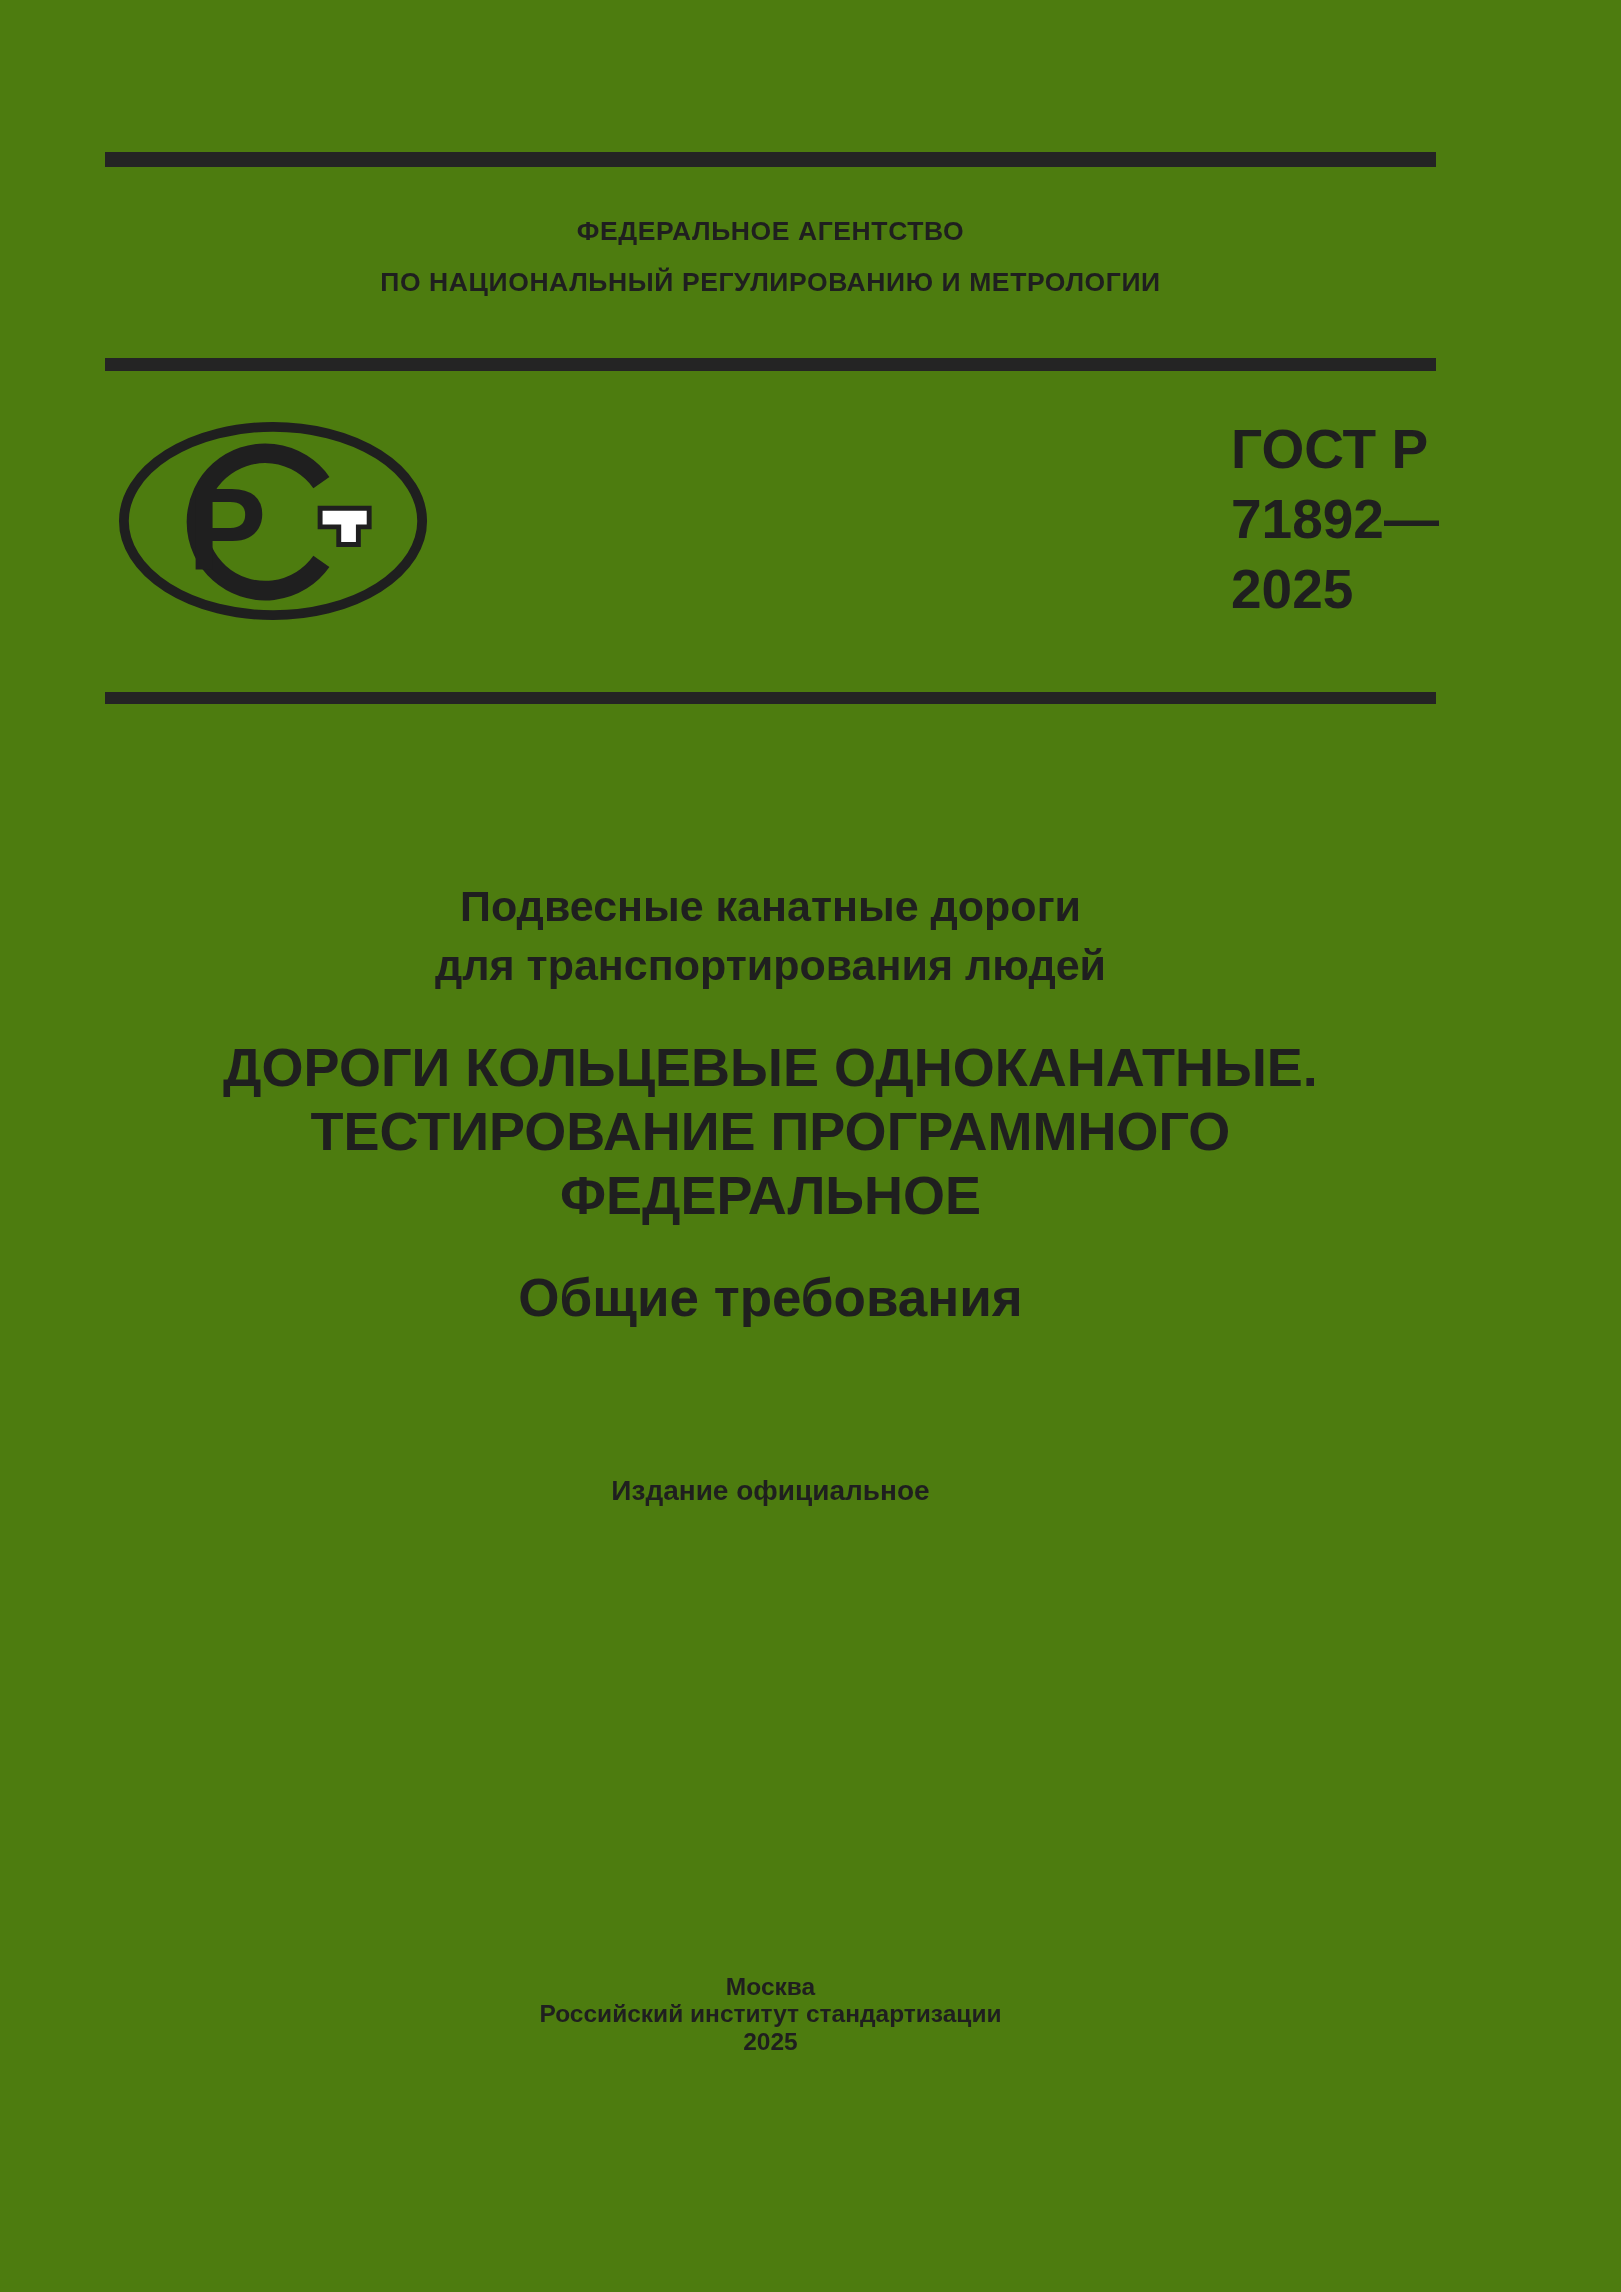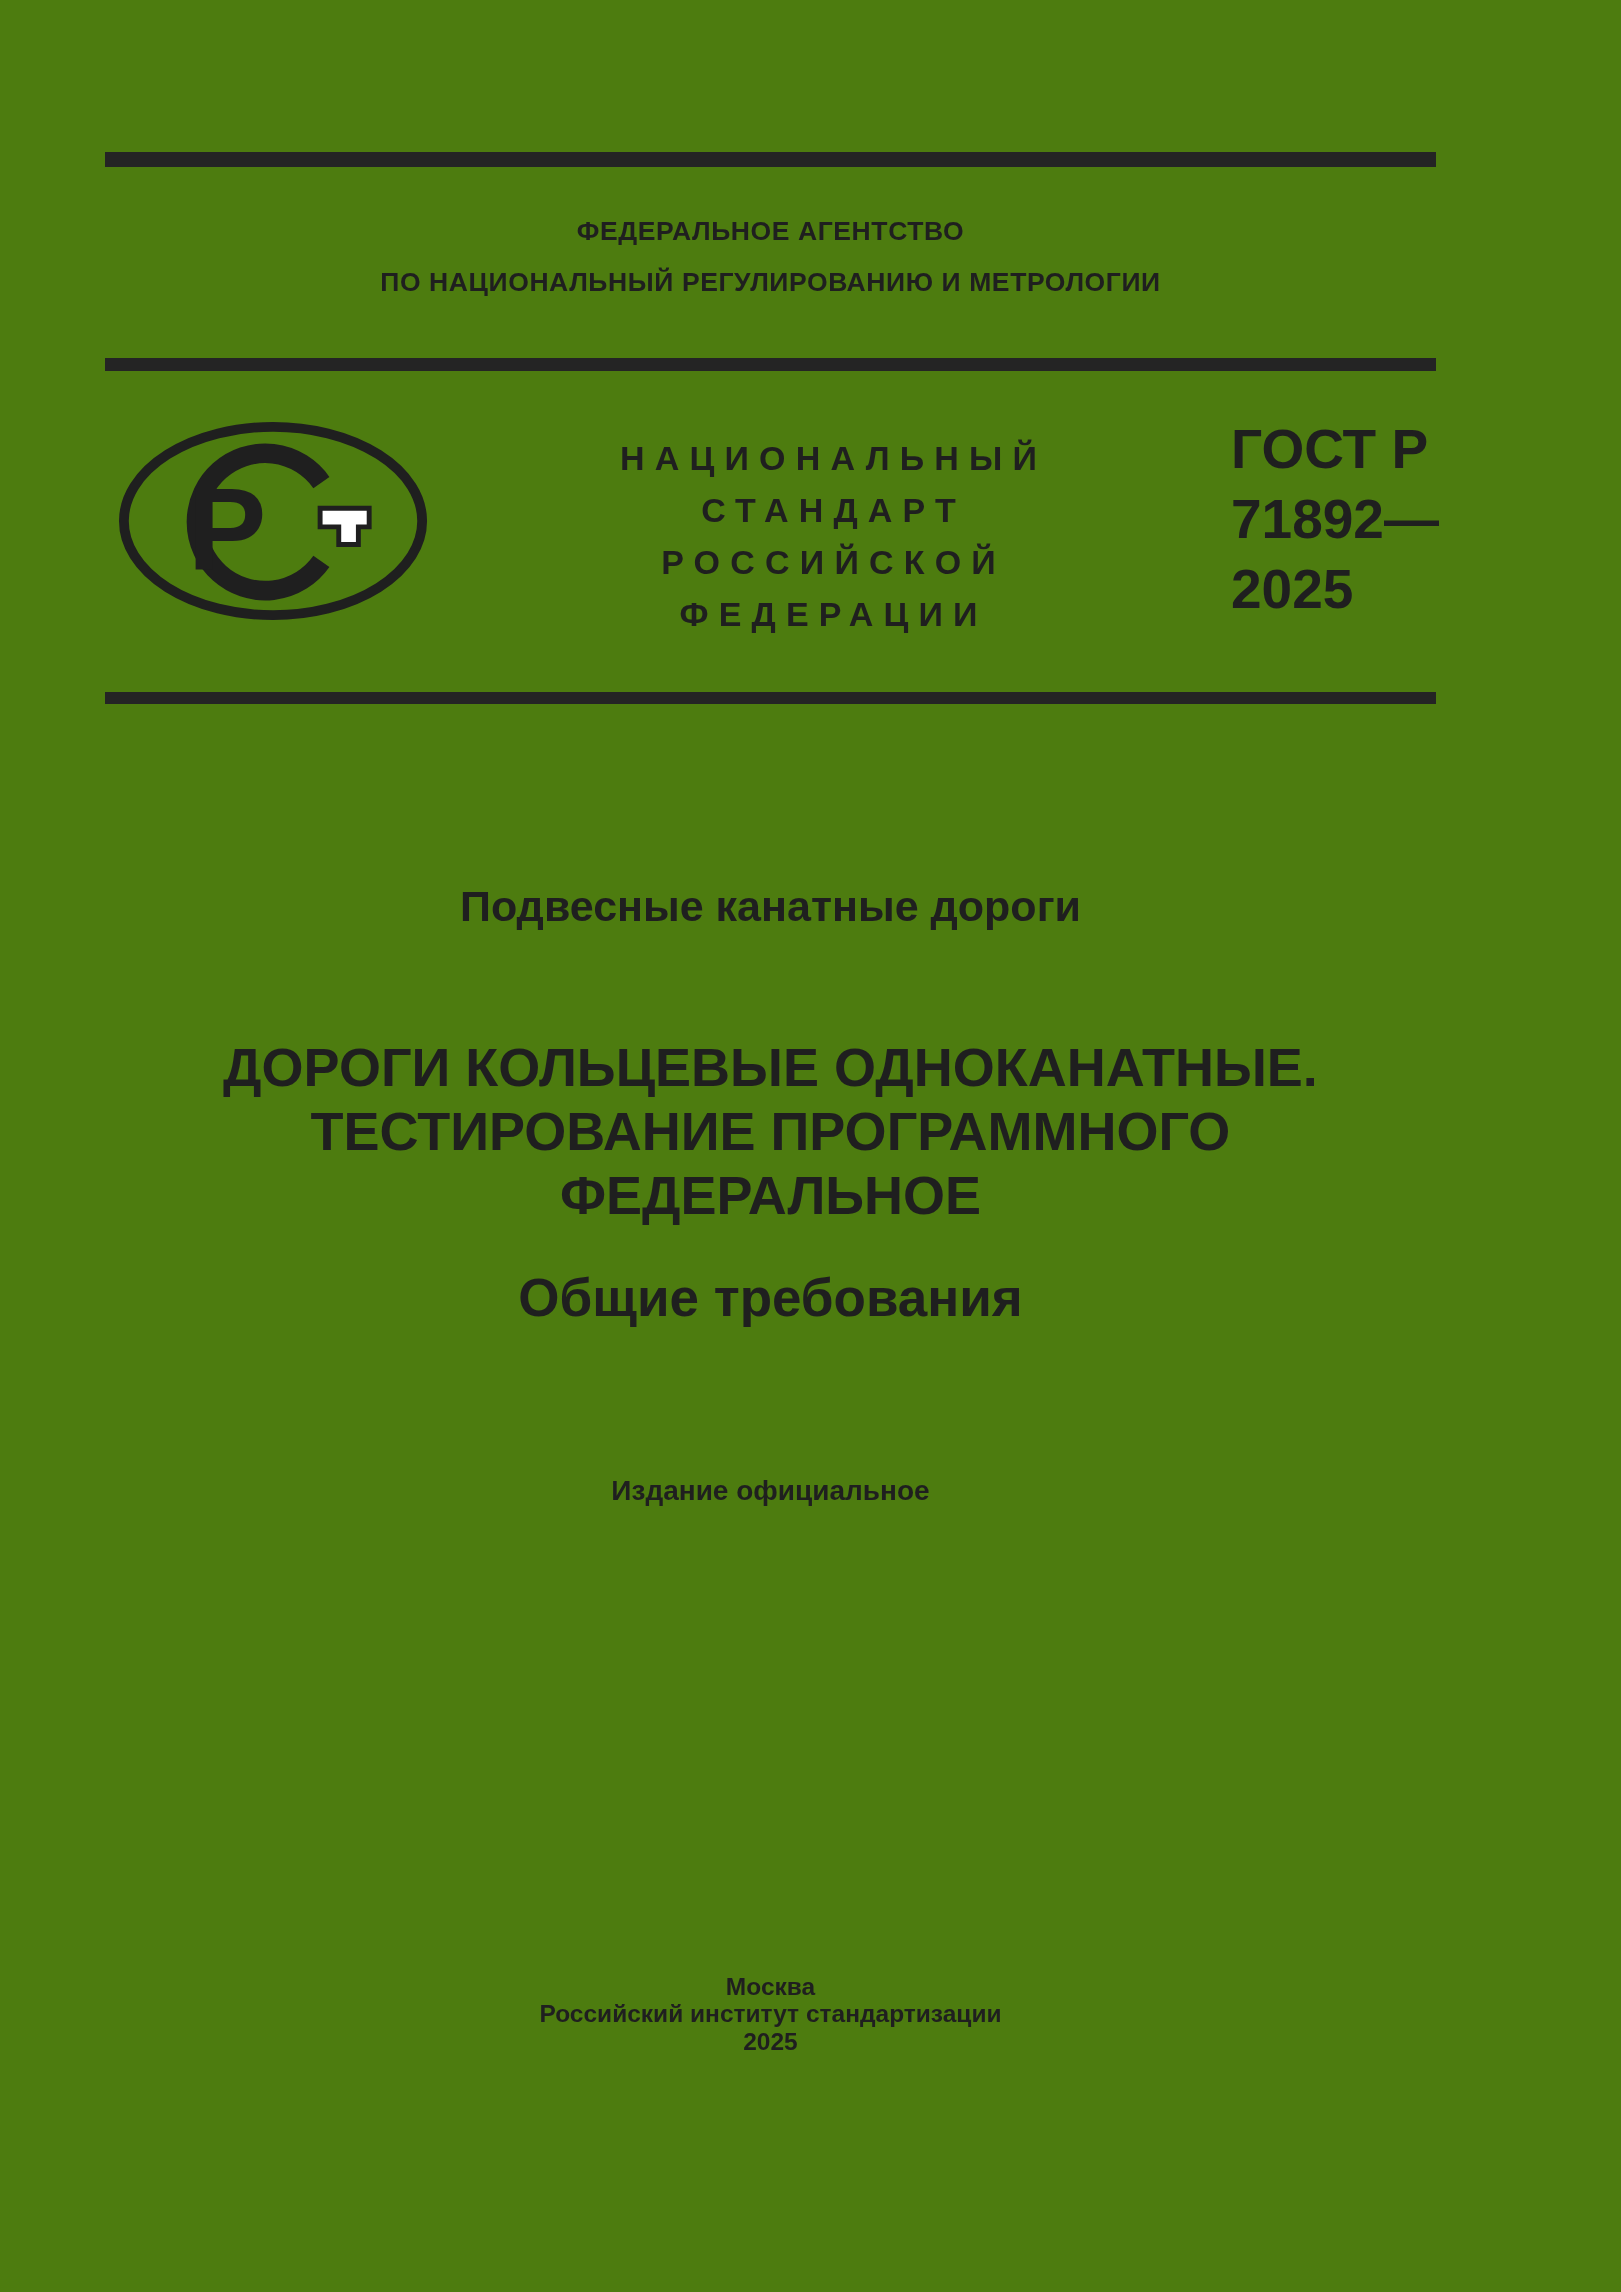--- a/index.html
+++ b/index.html
@@ -56,37 +56,32 @@
 
   <div class="abs rule" style="left:105px; top:358px; width:1331px; height:12.7px;"></div>
 
   <svg class="abs logo" width="316" height="208" viewBox="0 0 322 212">
     <ellipse class="ink-stroke" cx="160" cy="106" rx="152" ry="96" stroke-width="10"></ellipse>
     <path class="ink-stroke" d="M 209.3 66.8 A 70 70 0 1 0 209.3 147.2" stroke-width="20"></path>
     <text class="ink-fill" x="73" y="155" font-size="120" font-weight="700" font-family="Liberation Sans, DejaVu Sans, sans-serif">Р</text>
     <path d="M 208 93 H 258 V 112 H 247 V 130 H 227 V 112 H 208 Z" fill="#ffffff" stroke="#1f1f1f" stroke-width="5"></path>
   </svg>
 
-  <div class="abs std-type">
-    <div>НАЦИОНАЛЬНЫЙ</div>
-    <div>СТАНДАРТ</div>
-    <div>РОССИЙСКОЙ</div>
-    <div>ФЕДЕРАЦИИ</div>
-  </div>
 
   <div class="abs designation">
     <div>ГОСТ Р</div>
     <div>71892—</div>
     <div>2025</div>
   </div>
 
   <div class="abs rule" style="left:105px; top:692px; width:1331px; height:11.8px;"></div>
 
   <div class="abs centerbox title-sub1">
     <div>Подвесные канатные дороги</div>
+    <div>для транспортирования людей</div>
   </div>
 
   <div class="abs centerbox title-main">
     <div>ДОРОГИ КОЛЬЦЕВЫЕ ОДНОКАНАТНЫЕ.</div>
     <div>ТЕСТИРОВАНИЕ ПРОГРАММНОГО</div>
     <div>ФЕДЕРАЛЬНОЕ</div>
   </div>
 
   <div class="abs centerbox subtitle">Общие требования</div>
 

